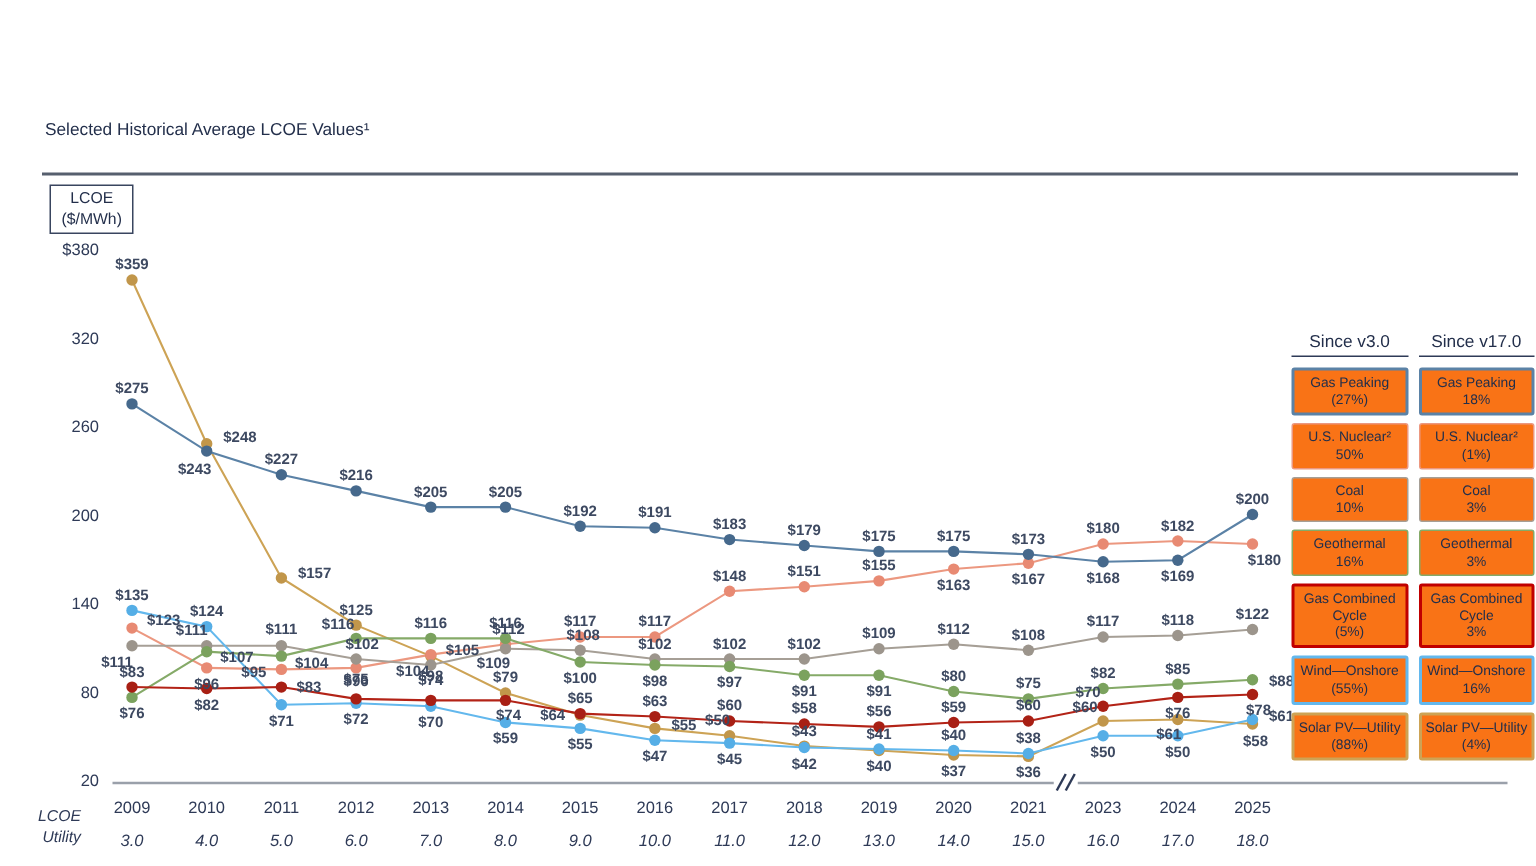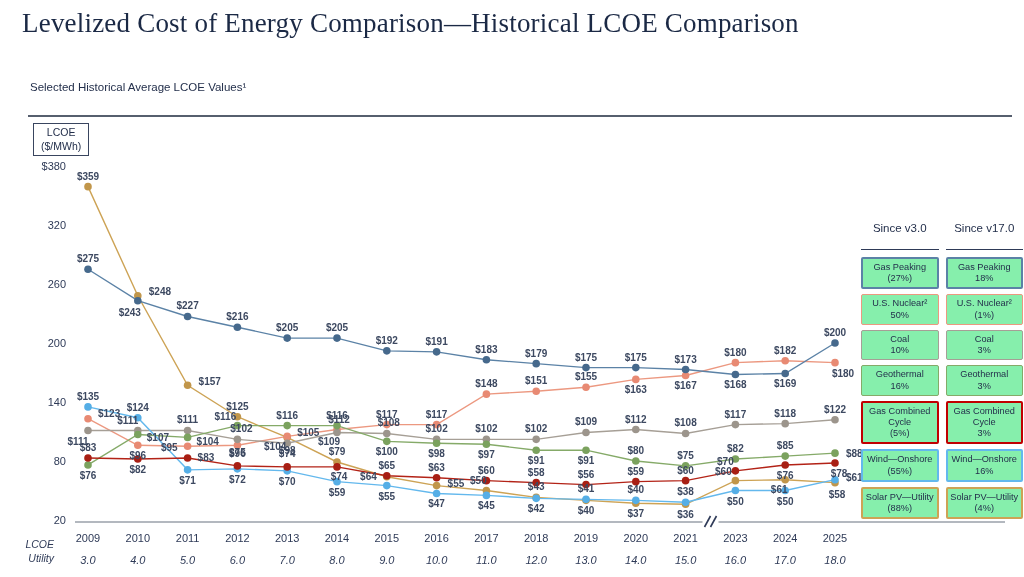--- a/index.html
+++ b/index.html
@@ -20,30 +20,29 @@
                font-size:10.5px;line-height:1.35;font-style:italic;color:#2e3a57;}
   svg.plot{position:absolute;left:0;top:117px;}
   svg text{font-family:"Liberation Sans",sans-serif;}
   .tick{font-size:11px;fill:#2e3a57;}
   .year{font-size:11px;fill:#2e3a57;}
   .ver{font-size:11px;fill:#2e3a57;font-style:italic;}
   .ptlabel{font-size:10px;font-weight:600;fill:#3d4961;}
   .legend{position:absolute;left:861px;top:222px;width:162px;display:flex;gap:7px;}
   .legend-col{flex:1;display:flex;flex-direction:column;gap:5px;}
   .legend-header{font-size:11.5px;color:#232f4b;text-align:center;
-                 border-bottom:1.6px solid #2e3a57;padding-bottom:15px;margin-bottom:2px;}
-  .legend-box{border-radius:2px;background:#86efac;text-align:center;
+                 border-bottom:1.6px solid #2e3a57;padding-bottom:3px;margin-bottom:2px;}
+  .legend-box{border-radius:2px;background:#f97316;text-align:center;
               font-size:9.2px;line-height:1.22;color:#232f4b;padding:3px 2px;}
 </style>
 </head>
 <body>
 
 <div class="slide">
 
-  <div class="title">Levelized Cost of Energy Comparison—Historical LCOE Comparison</div>
   <div class="caption">Selected Historical Average LCOE Values¹</div>
   <div class="divider"></div>
 
   <div class="lcoe-box">
     <div>LCOE</div>
     <div>($/MWh)</div>
   </div>
 
   <svg class="plot" id="plot" width="1024" height="460" viewBox="0 0 1024 460">
       <text x="66" y="53" text-anchor="end" class="tick">$380</text>

